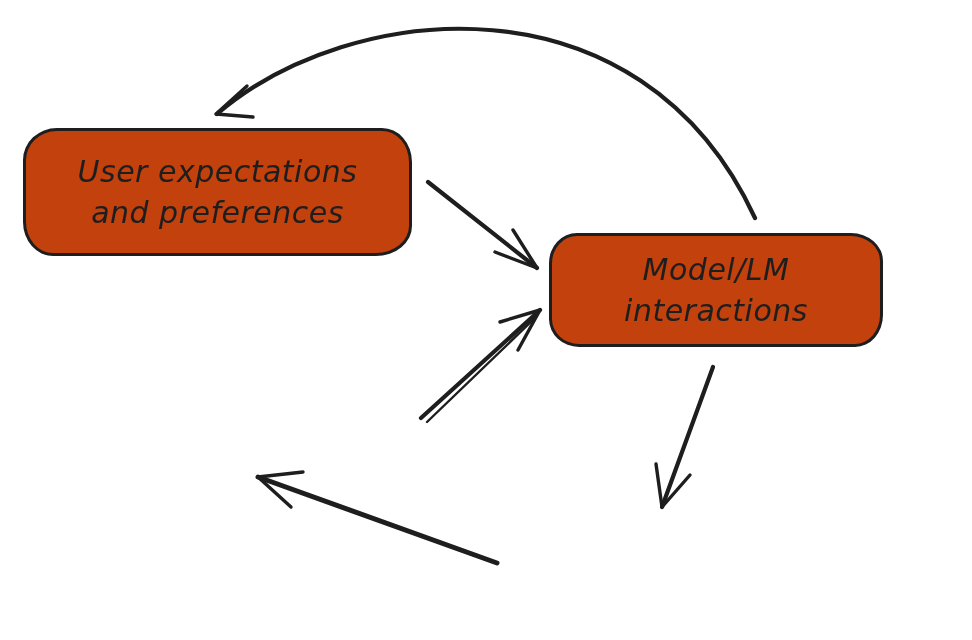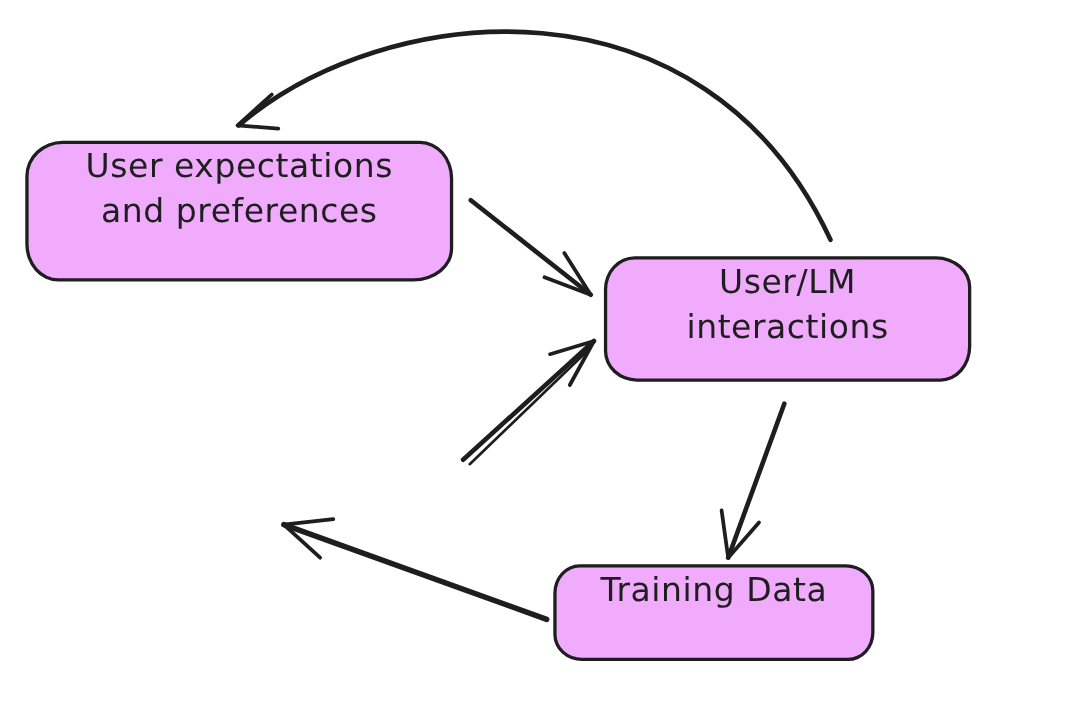--- a/index.html
+++ b/index.html
@@ -18,27 +18,28 @@
   .arrow-layer {
     position: absolute;
     left: 0;
     top: 0;
     width: 972px;
     height: 640px;
   }
   .node {
     position: absolute;
     box-sizing: border-box;
-    background: #f0abfc;
+    background: #c2410c;
     border: 3.5px solid #1e1e1e;
     display: flex;
-    align-items: flex-start;
+    align-items: center;
     justify-content: center;
     text-align: center;
     color: #1e1e1e;
+    font-style: italic;
   }
   .node .label {
     white-space: pre-line;
     font-size: 30px;
     line-height: 1.38;
     letter-spacing: 0.5px;
   }
   
   #node-user-expectations {
     left: 23px; top: 128px; width: 389px; height: 128px;
@@ -100,22 +101,19 @@
       <polyline class="head" points="303,472 258,477 291,507"></polyline>
     </g>
   </svg>
 
   <div class="node" id="node-user-expectations">
     <span class="label">User expectations
 and preferences</span>
   </div>
 
   <div class="node" id="node-user-lm-interactions">
-    <span class="label">User/LM
+    <span class="label">Model/LM
 interactions</span>
   </div>
 
 
-  <div class="node" id="node-training-data">
-    <span class="label">Training Data</span>
-  </div>
 
 </div>
 
 </body></html>

